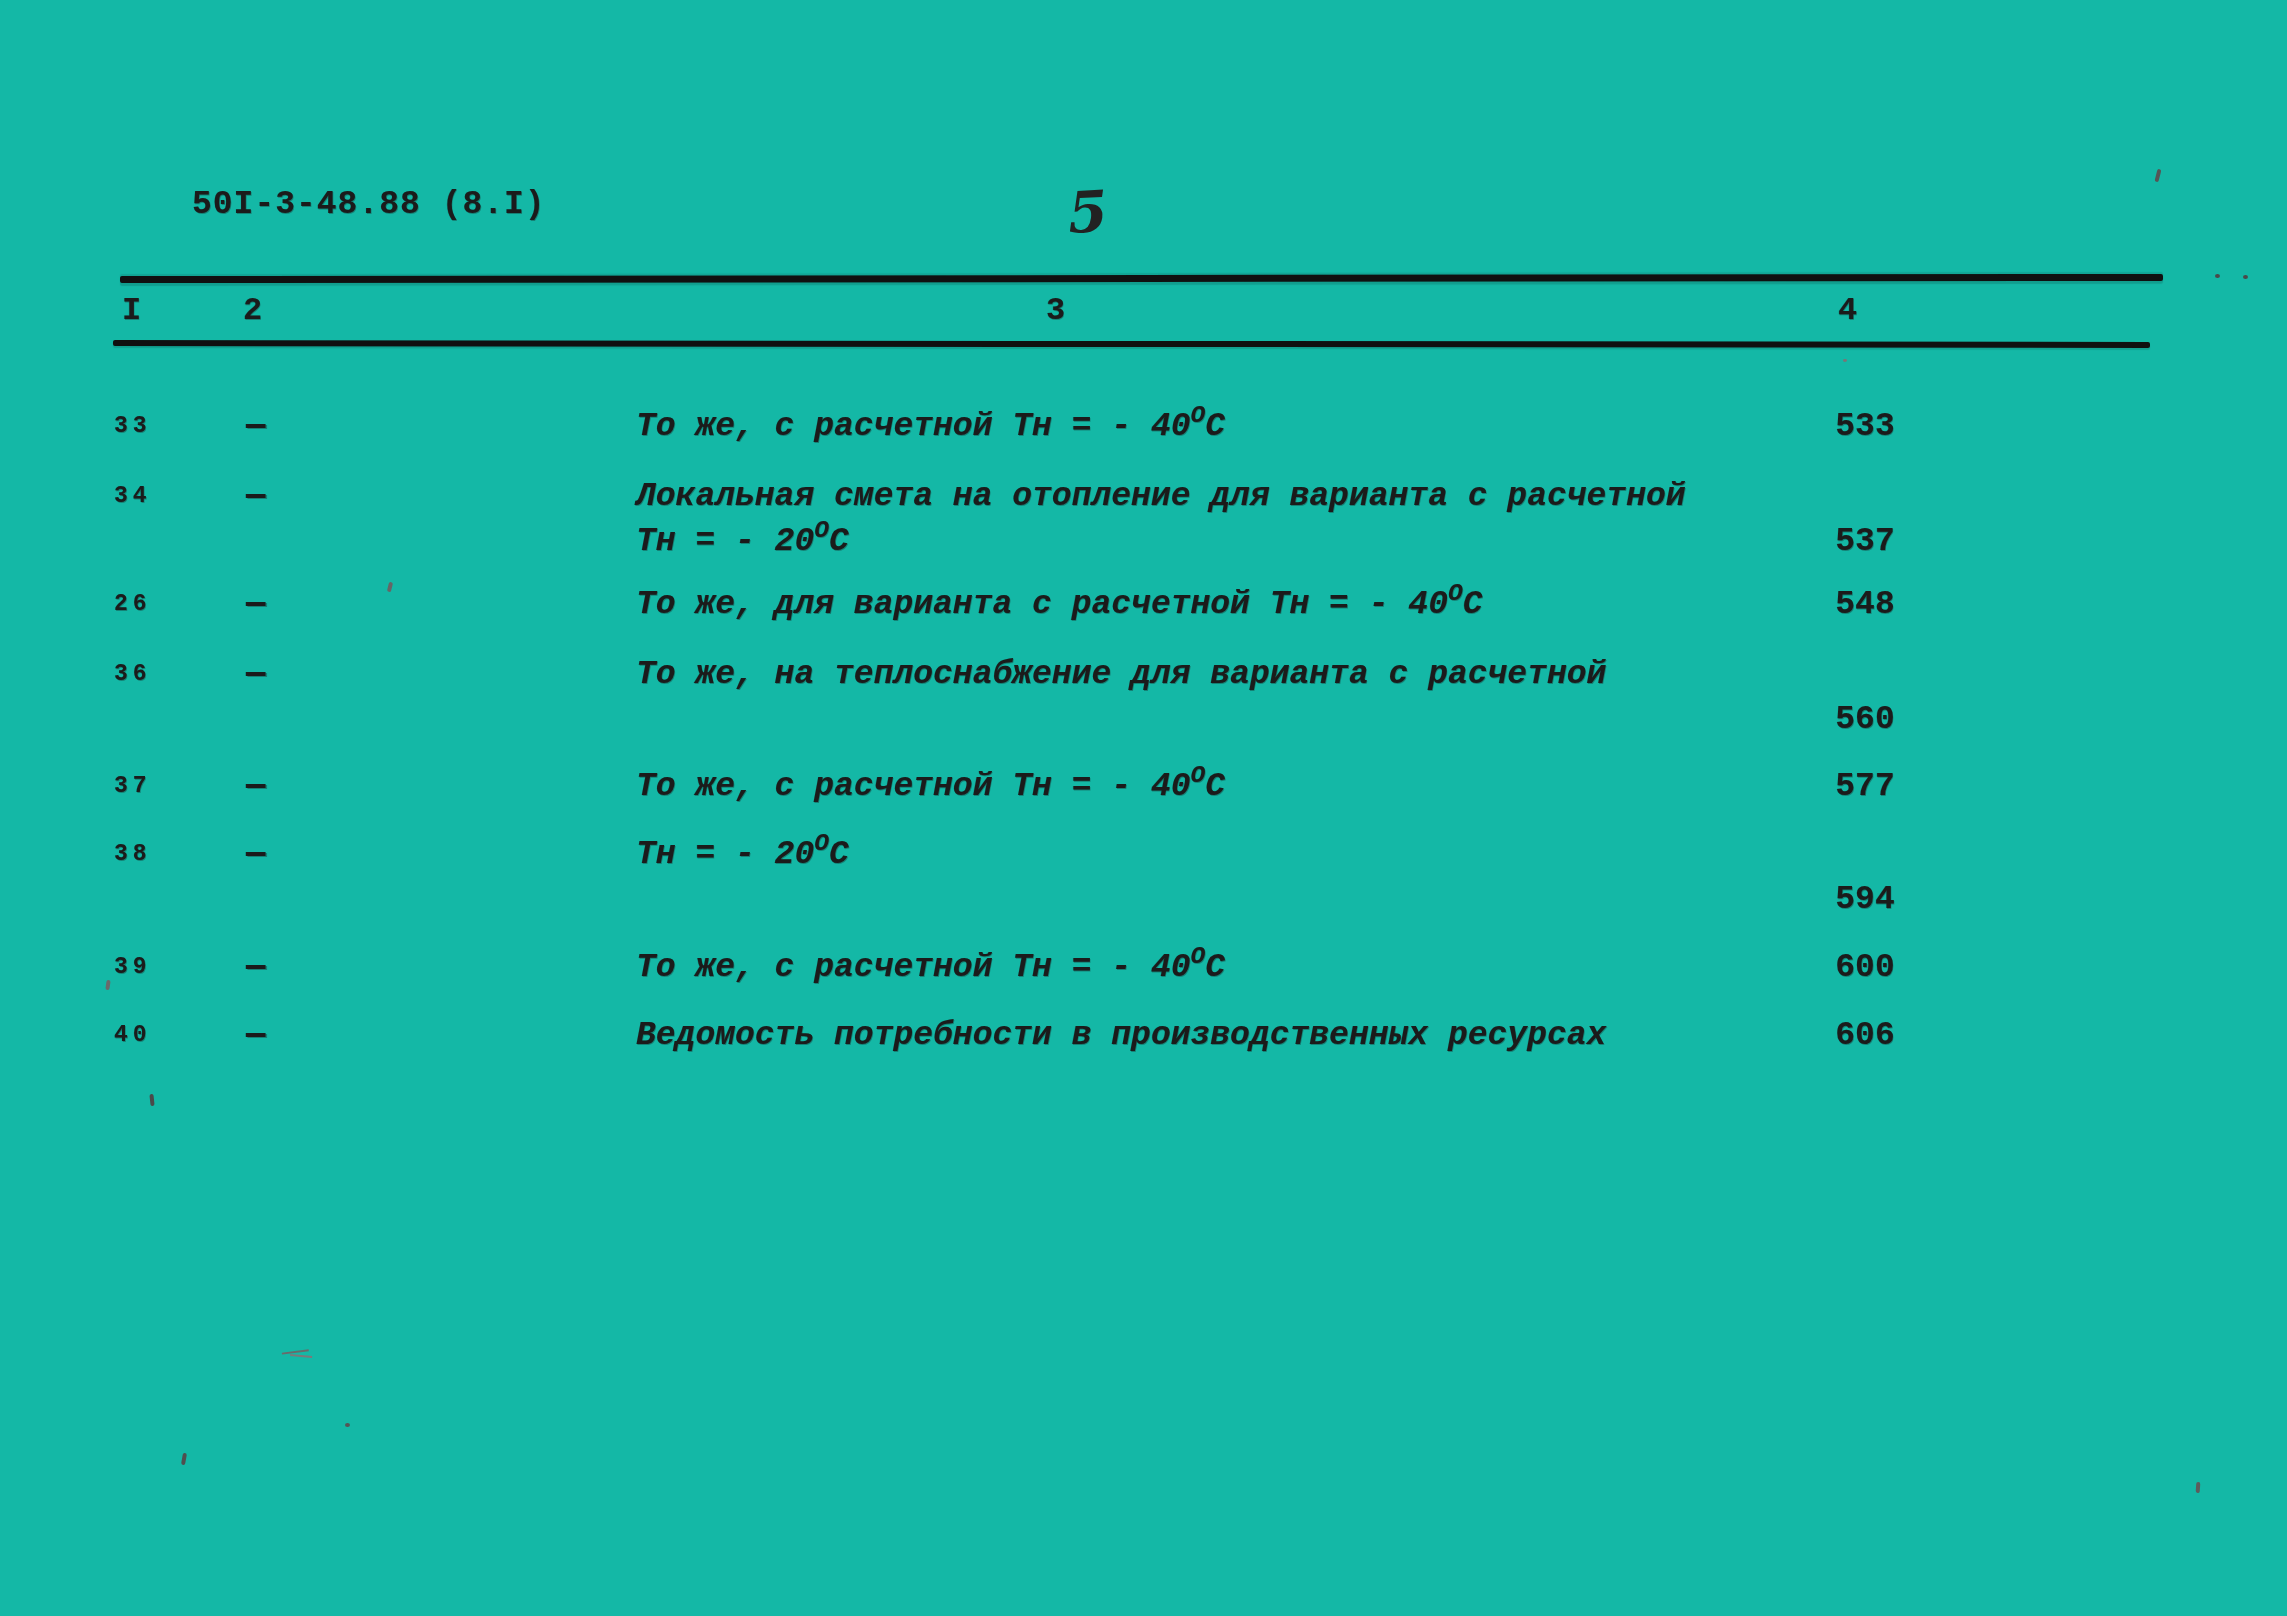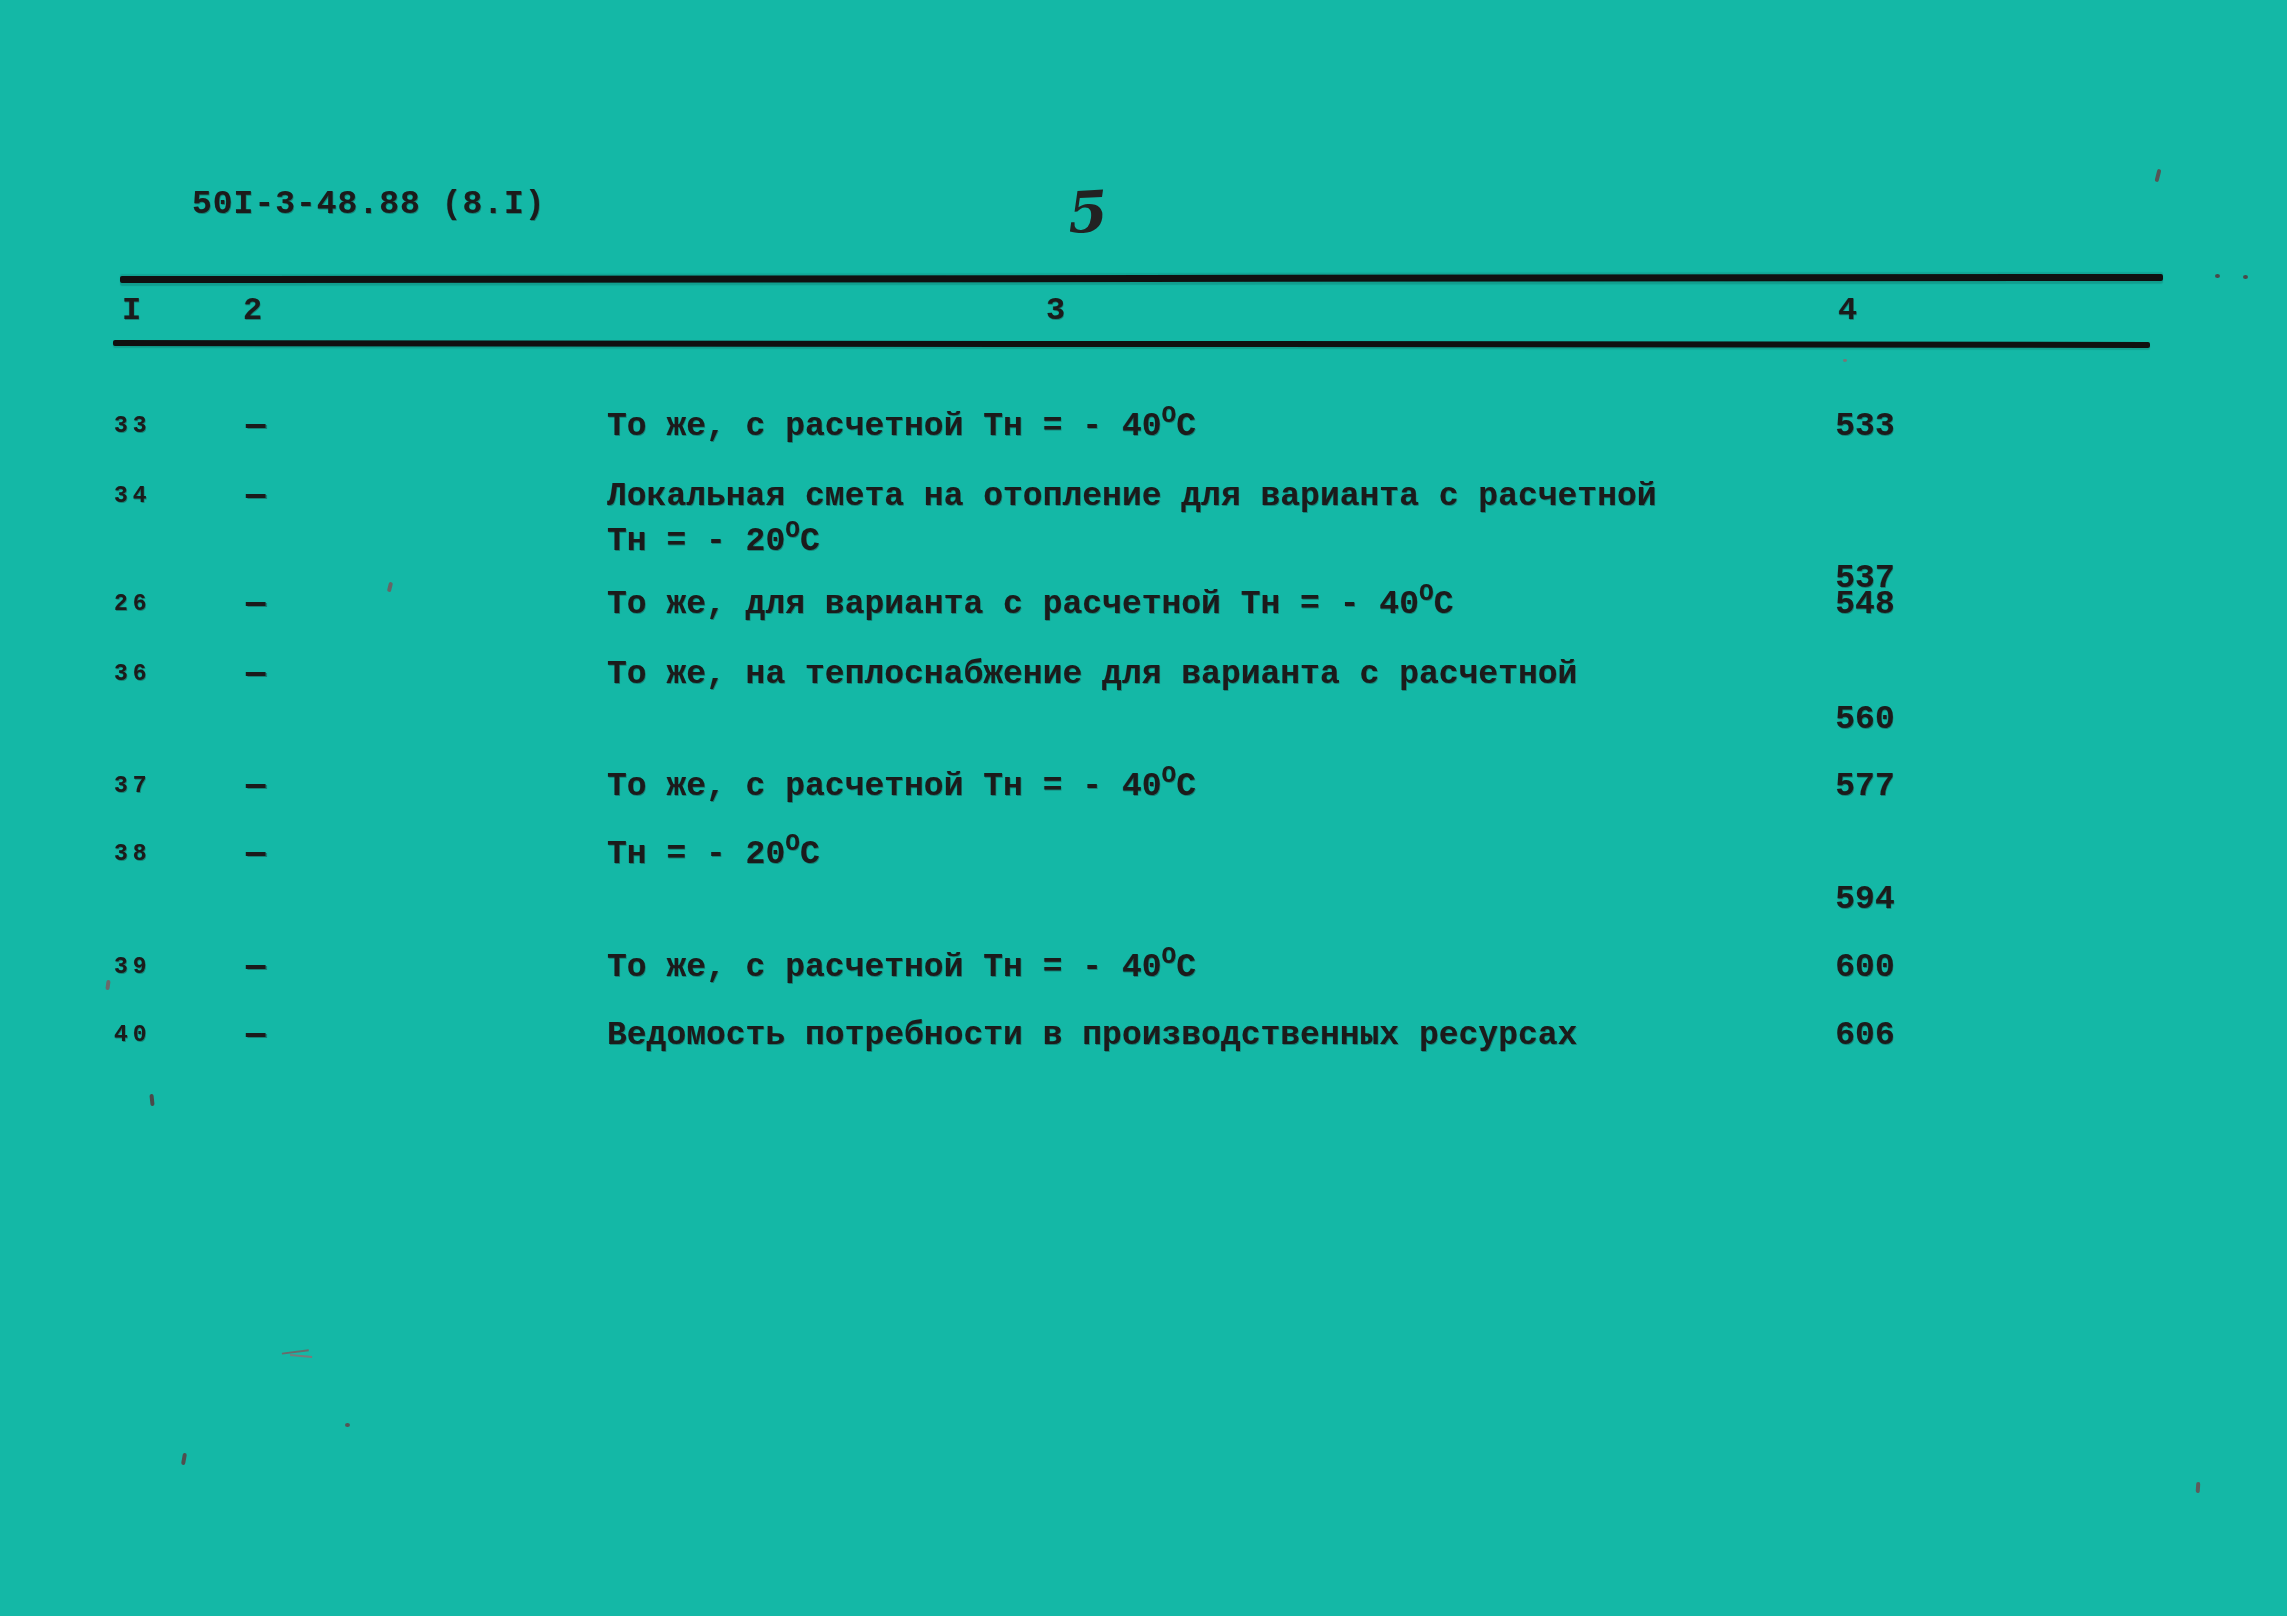--- a/index.html
+++ b/index.html
@@ -27,21 +27,21 @@
     box-shadow:0 2.9px 1px rgba(0,0,0,.14), 0 -2px 1px rgba(0,0,0,.10);}
   .rule-mid{left:113px;top:341px;width:2037px;height:5.9px;transform:rotate(0.05deg);
     box-shadow:0 2px 1px rgba(0,0,0,.13);}
   .col-head{position:absolute;top:291px;width:59px;line-height:39px;font-size:32px;text-align:center;}
   .ch-1{left:102px;} .ch-2{left:223px;} .ch-3{left:1026px;} .ch-4{left:1818px;}
 
   .row{position:absolute;left:0;width:2288px;font-size:33px;}
   .cell{position:absolute;line-height:45px;}
   .num{left:114px;font-size:23px;letter-spacing:4.9px;}
   .dash{left:235px;display:inline-block;transform:scaleX(2.1);transform-origin:left center;font-weight:900;}
-  .txt{left:607px;}
+  .txt{left:636px;font-style:italic;}
   .txt .line{height:45px;line-height:45px;white-space:nowrap;}
   sup.deg{font-size:24.5px;vertical-align:12.7px;line-height:0;letter-spacing:0;}
   .sheet{left:1808px;width:114px;text-align:center;}
 
   
   .speck{position:absolute;background:#4a4a4a;}
   .tick{width:3.9px;height:12.7px;border-radius:2px;transform:rotate(14deg);}
   .dot{width:4.9px;height:3.9px;border-radius:50%;}
   .squig{position:absolute;width:26.5px;height:2.9px;background:none;border-top:2px solid #6a6a6a;}
 </style>
@@ -71,21 +71,21 @@
         </div>
         <span class="cell sheet" style="top: 0px;">533</span>
       </div>
       <div class="row typew" style="top: 474px;">
         <span class="cell num">34</span>
         <span class="cell dash">-</span>
         <div class="cell txt">
           <div class="line">Локальная смета на отопление для варианта с расчетной</div>
           <div class="line">Тн = - 20<sup class="deg">О</sup>С</div>
         </div>
-        <span class="cell sheet" style="top: 45px; margin-top: 37px;">537</span>
+        <span class="cell sheet" style="top: 45px;">537</span>
       </div>
       <div class="row typew" style="top: 582px;">
         <span class="cell num">26</span>
         <span class="cell dash">-</span>
         <div class="cell txt">
           <div class="line">То же, для варианта с расчетной Тн = - 40<sup class="deg">О</sup>С</div>
         </div>
         <span class="cell sheet" style="top: 0px;">548</span>
       </div>
       <div class="row typew" style="top: 652px;">

